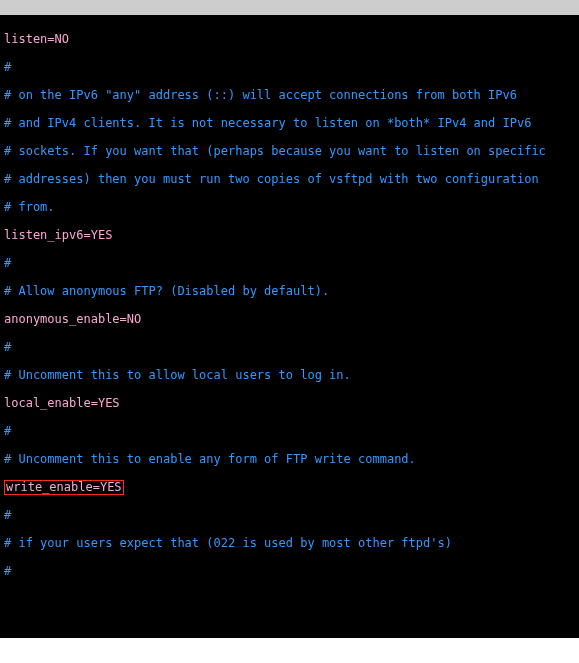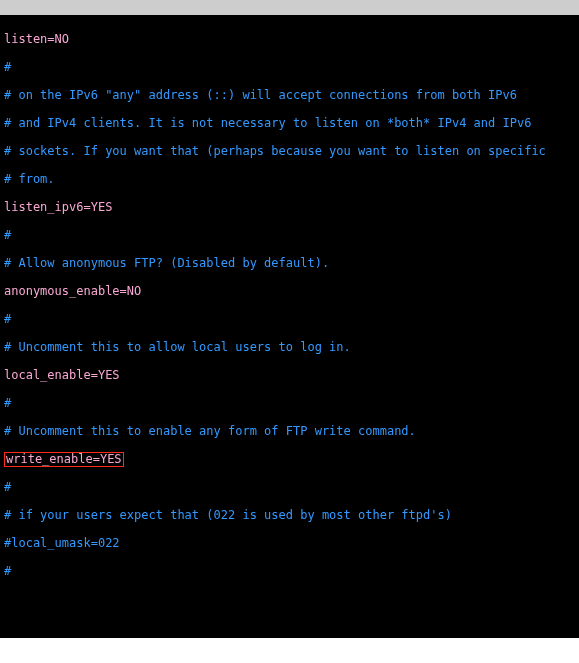--- a/index.html
+++ b/index.html
@@ -59,31 +59,31 @@
   <div class="titlebar">
     
     
   </div>
   <div class="content">
 <div class="line plain">listen=NO</div>
 <div class="line comment">#</div>
 <div class="line comment"># on the IPv6 "any" address (::) will accept connections from both IPv6</div>
 <div class="line comment"># and IPv4 clients. It is not necessary to listen on *both* IPv4 and IPv6</div>
 <div class="line comment"># sockets. If you want that (perhaps because you want to listen on specific</div>
+<div class="line comment"># addresses) then you must run two copies of vsftpd with two configuration</div>
 <div class="line comment"># from.</div>
 <div class="line plain">listen_ipv6=YES</div>
 <div class="line comment">#</div>
 <div class="line comment"># Allow anonymous FTP? (Disabled by default).</div>
 <div class="line plain">anonymous_enable=NO</div>
 <div class="line comment">#</div>
 <div class="line comment"># Uncomment this to allow local users to log in.</div>
 <div class="line plain">local_enable=YES</div>
 <div class="line comment">#</div>
 <div class="line comment"># Uncomment this to enable any form of FTP write command.</div>
 <div class="line"><span class="hlbox plain">write_enable=YES</span></div>
 <div class="line comment">#</div>
 <div class="line comment"># if your users expect that (022 is used by most other ftpd's)</div>
-<div class="line comment">#local_umask=022</div>
 <div class="line comment">#</div>
 
 
   </div>
 </div>
 
 </body></html>

